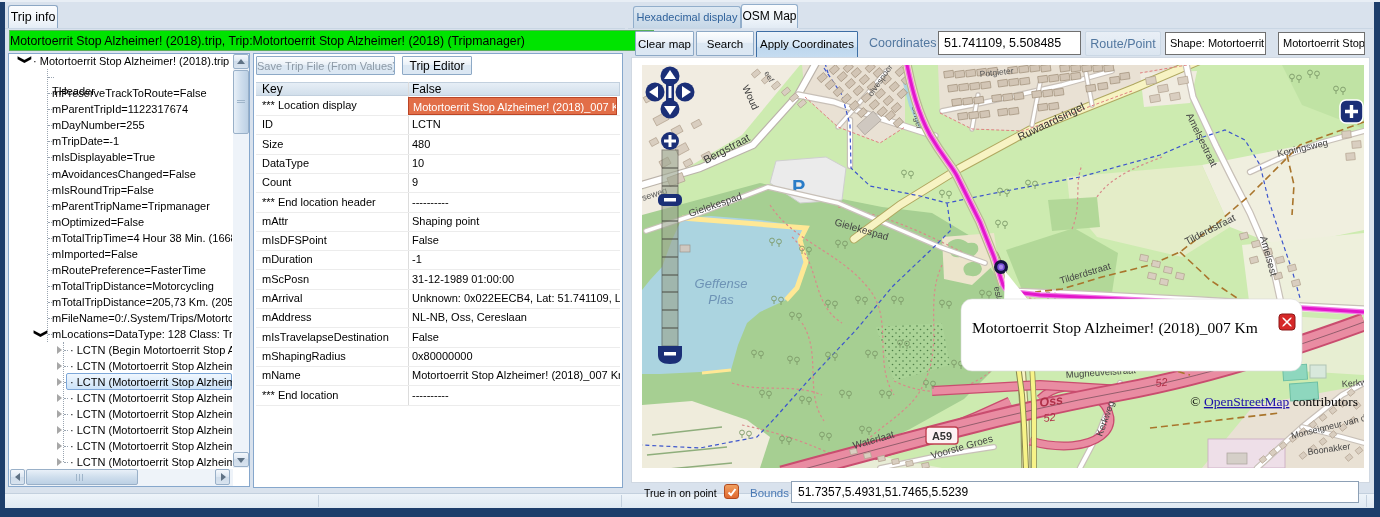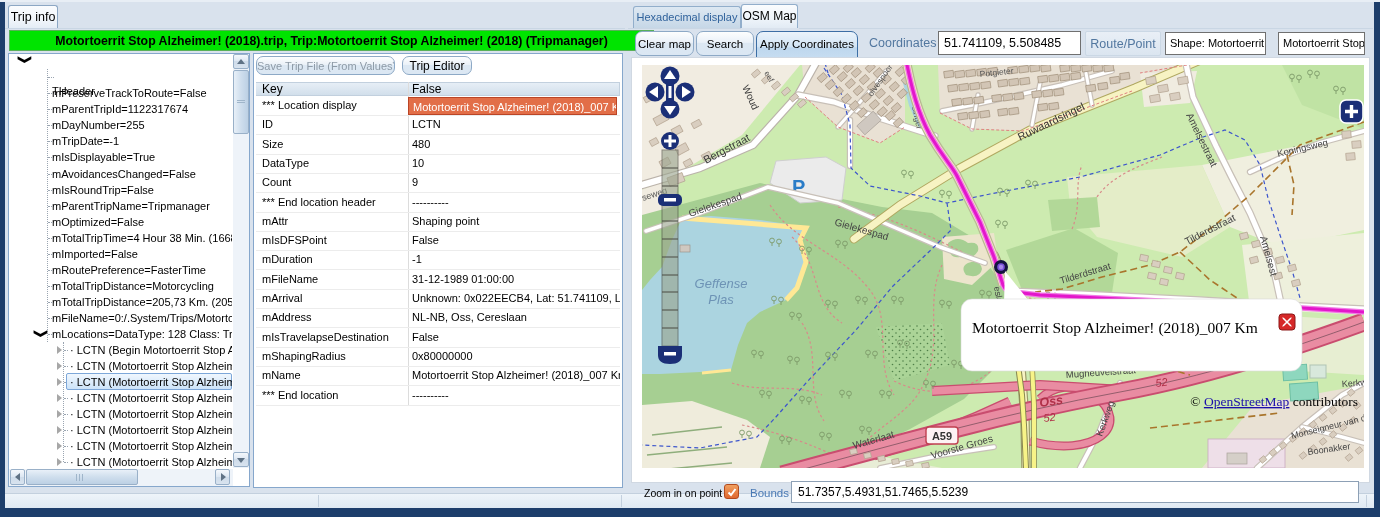--- a/index.html
+++ b/index.html
@@ -1,19 +1,19 @@
 <!DOCTYPE html>
 <html><head><meta charset="utf-8">
 <style>
 *{margin:0;padding:0;box-sizing:border-box}
 body{width:1380px;height:517px;position:relative;overflow:hidden;
  background:#d9e2ed;font-family:"Liberation Sans",sans-serif;}
 .abs{position:absolute}
 .navy{background:#1d3e6b}
-.btn{position:absolute;border:1px solid #8da9c6;border-radius:7px;white-space:nowrap;overflow:hidden;
+.btn{position:absolute;border:1px solid #8da9c6;border-radius:1px;white-space:nowrap;overflow:hidden;
  background:linear-gradient(#fdfefe,#eaf1f8 45%,#dce8f3 50%,#dbe7f3);
  font-size:12px;color:#000;text-align:center}
 .tr{position:absolute;left:52px;height:16px;line-height:16px;font-size:11px;white-space:nowrap;color:#000}
 .lr{position:absolute;left:70px;height:16px;line-height:16px;font-size:11px;white-space:nowrap;color:#000}
 .chd{position:absolute;font-size:11px;font-weight:bold;color:#000;transform:rotate(90deg) scaleY(1.2)}
 .ch{position:absolute;width:0;height:0;border-top:4px solid transparent;border-bottom:4px solid transparent;border-left:5px solid #a7a7a7}
 .hd{position:absolute;border-top:1px dotted #9aa5b1}
 .krow{position:absolute;left:256px;width:364px;height:20px;font-size:11px;line-height:19px;border-bottom:1px solid #ececec;overflow:hidden}
 .krow .k,.krow .v{white-space:nowrap}
 .krow .k{position:absolute;left:6px;white-space:nowrap}
@@ -28,26 +28,27 @@
 <div class="abs" style="left:0;top:0;width:1380px;height:2px;background:#e8eef5"></div>
 
 <div class="abs" style="left:5px;top:493px;width:1369px;height:15px;background:linear-gradient(#eef4fa,#dfe9f3);border-top:1px solid #c3d0de"></div>
 <div class="abs" style="left:318px;top:495px;width:1px;height:12px;background:#c3d0de"></div>
 <div class="abs" style="left:621px;top:495px;width:1px;height:12px;background:#c3d0de"></div>
 <div class="abs" style="left:1366px;top:495px;width:1px;height:12px;background:#c3d0de"></div>
 
 <div class="abs" style="left:8px;top:5px;width:50px;height:24px;border:1px solid #8ca7c4;border-bottom:none;border-radius:3px 3px 0 0;background:linear-gradient(#fafcfe,#f0f5fa 60%,#e3ecf5);font-size:12.5px;line-height:23px;text-align:center">Trip info</div>
 <div class="abs" style="left:5px;top:28px;width:620px;height:1px;background:#c9d6e4"></div>
 
-<div class="abs" style="left:9px;top:30px;width:645px;height:21px;background:#00e400;border:1px solid #58b158;color:#000;font-weight:bold;font-size:12.3px;line-height:20px;text-align:center;white-space:nowrap">Motortoerrit Stop Alzheimer! (2018).trip, Trip:Motortoerrit Stop Alzheimer! (2018) (Tripmanager)</div>
+<div class="abs" style="left:9px;top:30px;width:645px;height:21px;background:#00e400;border:1px solid #58b158;color:#000;font-weight:normal;font-size:12.3px;line-height:20px;white-space:nowrap">Motortoerrit Stop Alzheimer! (2018).trip, Trip:Motortoerrit Stop Alzheimer! (2018) (Tripmanager)</div>
 <div class="abs" style="left:8px;top:53px;width:242px;height:434px;border:1px solid #86a7cc;background:#fff"></div>
 <div class="abs" style="left:9px;top:54px;width:223px;height:414px;overflow:hidden;background:#fff">
 <div class="abs" style="left:38px;top:15px;height:273px;border-left:1px dotted #9aa5b1"></div>
 <div class="abs" style="left:54px;top:288px;height:120px;border-left:1px dotted #9aa5b1"></div>
 <div class="chd" style="left:12px;top:-1px">❯</div>
+<div class="tr" style="left:24px;top:-1px">·&nbsp;Motortoerrit Stop Alzheimer! (2018).trip</div>
 <div class="hd" style="left:39px;top:23px;width:6px"></div>
 <div class="tr" style="top:29px;left:43px">THeader</div>
 <div class="hd" style="left:39px;top:39px;width:6px"></div>
 <div class="tr" style="top:31px;left:43px">mPreserveTrackToRoute=False</div>
 <div class="hd" style="left:39px;top:55px;width:6px"></div>
 <div class="tr" style="top:47px;left:43px">mParentTripId=1122317674</div>
 <div class="hd" style="left:39px;top:71px;width:6px"></div>
 <div class="tr" style="top:63px;left:43px">mDayNumber=255</div>
 <div class="hd" style="left:39px;top:87px;width:6px"></div>
 <div class="tr" style="top:79px;left:43px">mTripDate=-1</div>
@@ -155,21 +156,21 @@
 </div>
 <div class="krow" style="top:231.1px">
 <span class="k">mIsDFSPoint</span>
 <span class="v">False</span>
 </div>
 <div class="krow" style="top:250.4px">
 <span class="k">mDuration</span>
 <span class="v">-1</span>
 </div>
 <div class="krow" style="top:269.7px">
-<span class="k">mFileName</span>
+<span class="k">mScPosn</span>
 <span class="v">31-12-1989 01:00:00</span>
 </div>
 <div class="krow" style="top:289.0px">
 <span class="k">mArrival</span>
 <span class="v">Unknown: 0x022EECB4, Lat: 51.741109, Lon:</span>
 </div>
 <div class="krow" style="top:308.3px">
 <span class="k">mAddress</span>
 <span class="v">NL-NB, Oss, Cereslaan</span>
 </div>
@@ -197,21 +198,21 @@
 <div class="abs" style="left:799px;top:28px;width:574px;height:1px;background:#c9d6e4"></div>
 <div class="btn" style="left:635px;top:31px;width:59px;height:25px;line-height:24px;font-size:11.5px">Clear map</div>
 <div class="btn" style="left:696px;top:31px;width:58px;height:25px;line-height:24px;font-size:11.5px">Search</div>
 <div class="btn" style="left:756px;top:31px;width:102px;height:34px;line-height:24px;font-size:11.5px;border:1px solid #3c6ea5;background:linear-gradient(#eaf3fb,#d3e5f5 45%,#bed7ee 50%,#cbe0f2)">Apply Coordinates</div>
 <div class="abs" style="left:869px;top:36px;font-size:12.5px;color:#52779f">Coordinates</div>
 <div class="abs" style="left:938px;top:31px;width:143px;height:24px;background:#fff;border:1px solid #707070;font-size:12.5px;line-height:22px;padding-left:5px;color:#000">51.741109, 5.508485</div>
 <div class="abs" style="left:1085px;top:31px;width:76px;height:25px;background:linear-gradient(#e9eff6,#dbe5f0);border:1px solid #cbd8e5;border-radius:2px;font-size:12.5px;line-height:24px;text-align:center;color:#52779f">Route/Point</div>
 <div class="abs" style="left:1165px;top:32px;width:101px;height:23px;background:#fff;border:1px solid #707070;font-size:11px;line-height:21px;padding-left:4px;color:#000;white-space:nowrap;overflow:hidden">Shape: Motortoerrit</div>
 <div class="abs" style="left:1278px;top:32px;width:87px;height:23px;background:#fff;border:1px solid #707070;font-size:11px;line-height:21px;padding-left:4px;color:#000;white-space:nowrap;overflow:hidden">Motortoerrit Stop</div>
 <div class="abs" style="left:631px;top:57px;width:739px;height:426px;background:#fff;border:1px solid #d0d8e2"></div>
-<div class="abs" style="left:644px;top:487px;font-size:10.5px;color:#000">Zoom in on point</div>
+<div class="abs" style="left:644px;top:487px;font-size:10.5px;color:#000">True in on point</div>
 <div class="abs" style="left:724px;top:484px;width:15px;height:15px;background:linear-gradient(#f0a060,#e06830);border:1px solid #b34a1e;border-radius:3px"></div>
 <svg class="abs" style="left:726px;top:486px" width="12" height="12" viewBox="0 0 12 12">
     <path d="M2.5 6.5 L5 9 L9.5 3" stroke="#fff" stroke-width="2" fill="none"></path>
   </svg>
 <div class="abs" style="left:750px;top:487px;font-size:11.5px;color:#4a7ab5">Bounds</div>
 <div class="abs" style="left:791px;top:481px;width:568px;height:22px;background:#fff;border:1px solid #8da0b5;font-size:12px;line-height:20px;padding-left:6px;color:#000">51.7357,5.4931,51.7465,5.5239</div>
 <svg class="abs" style="left:642px;top:65px" width="722" height="403" viewBox="0 0 722 403">
 <defs>
 <pattern id="dots" width="7" height="7" patternUnits="userSpaceOnUse">
         <rect width="7" height="7" fill="#abd497"></rect>

